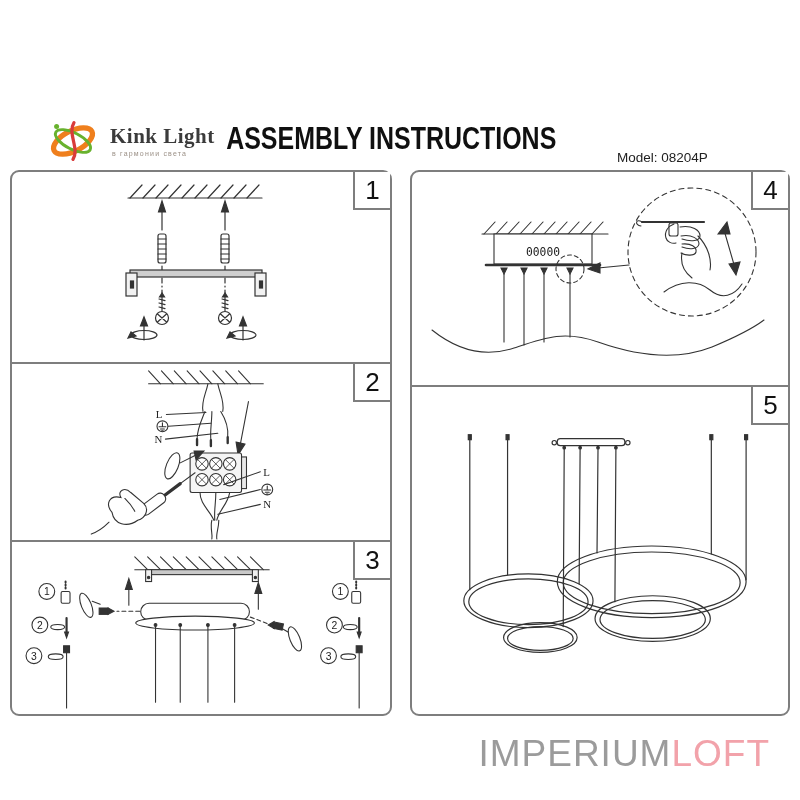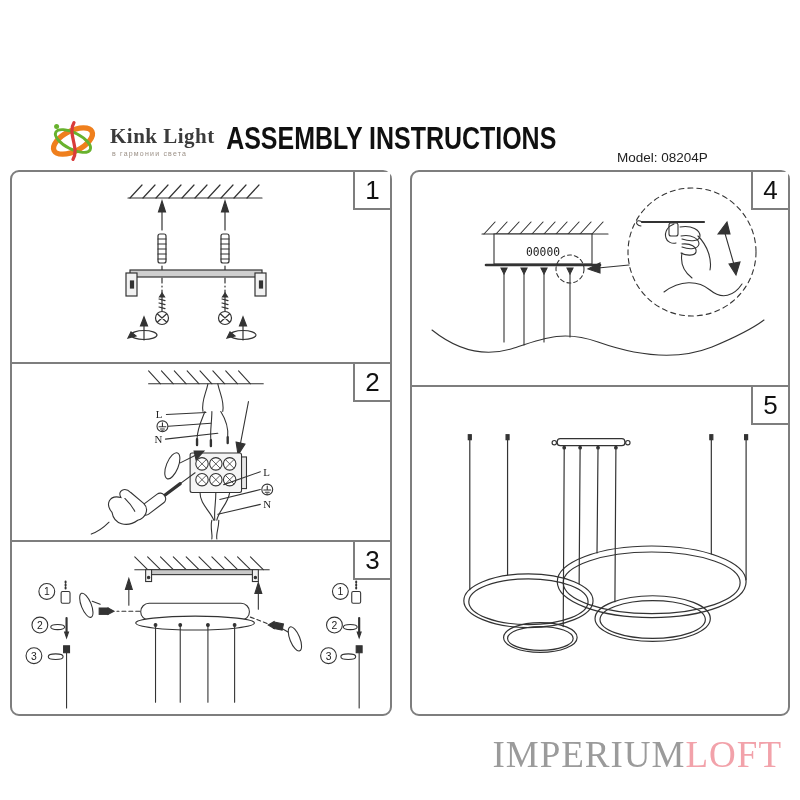--- a/index.html
+++ b/index.html
@@ -23,21 +23,21 @@
   .row{position:relative;box-sizing:border-box;}
   .row + .row{border-top:2px solid #7e7e7e;}
   .r1{height:190px}.r2{height:178px}.r3{height:174px}.r4{height:213px}.r5{height:329px}
   .numbox{position:absolute;top:0;right:0;width:35px;height:36px;background:#fff;
           border-left:2px solid #7e7e7e;border-bottom:2px solid #7e7e7e;
           display:flex;align-items:center;justify-content:center;
           font-size:26px;color:#111;z-index:3;}
   .p-svg{position:absolute;left:0;top:0;width:100%;height:100%;}
 
   
-  .watermark{position:absolute;top:733px;right:18px;font-size:37px;letter-spacing:1px;white-space:nowrap;font-family:Liberation Serif, serif;}
+  .watermark{position:absolute;top:733px;right:30px;font-size:37px;letter-spacing:1px;white-space:nowrap;}
   .wm-gray{color:#9b9b9b;}
   .wm-pink{color:#f2a2aa;}
 </style>
 </head>
 <body>
 
 <div class="brand">
   <svg width="58" height="54" viewBox="0 0 60 56">
     <g fill="none" stroke-linecap="round">
       <ellipse cx="30" cy="28" rx="22" ry="10.5" stroke="#ef7f1d" stroke-width="5.5" transform="rotate(-27 30 28)"></ellipse>

